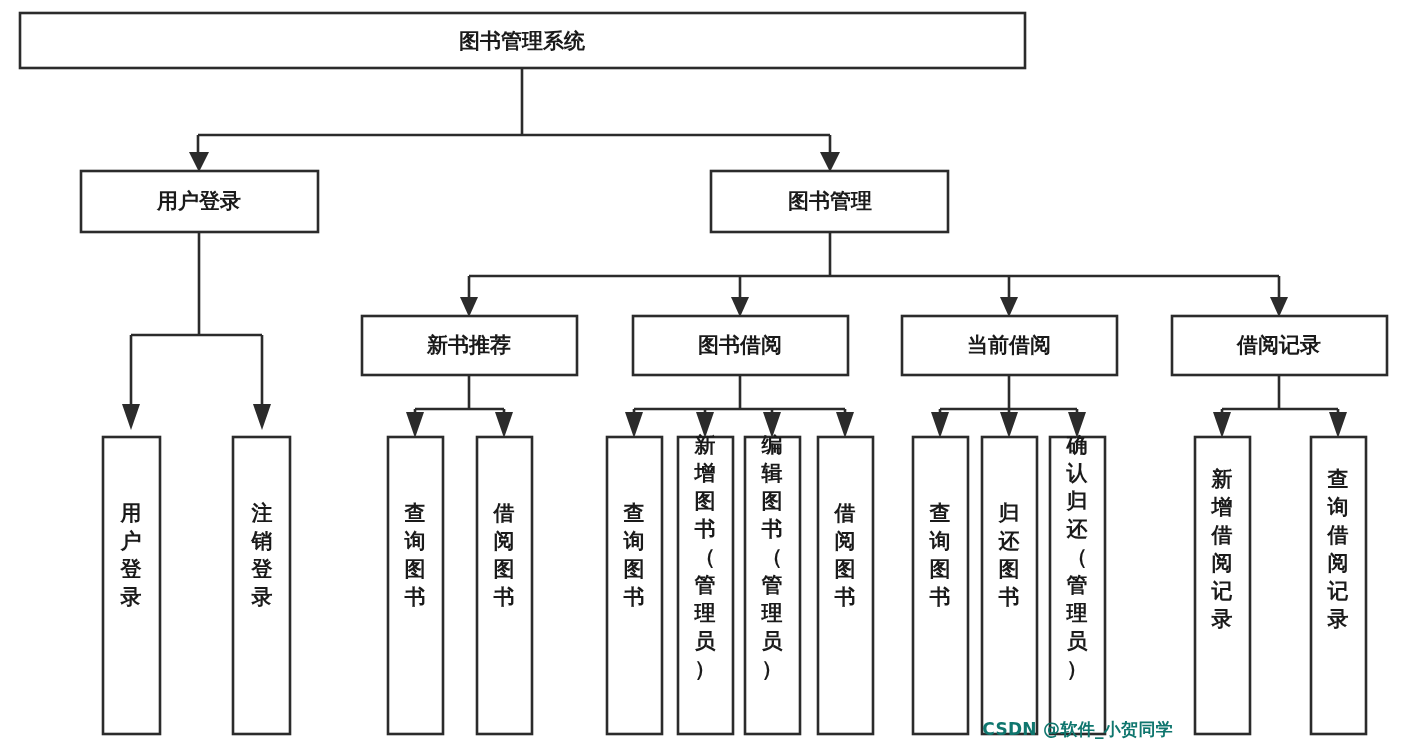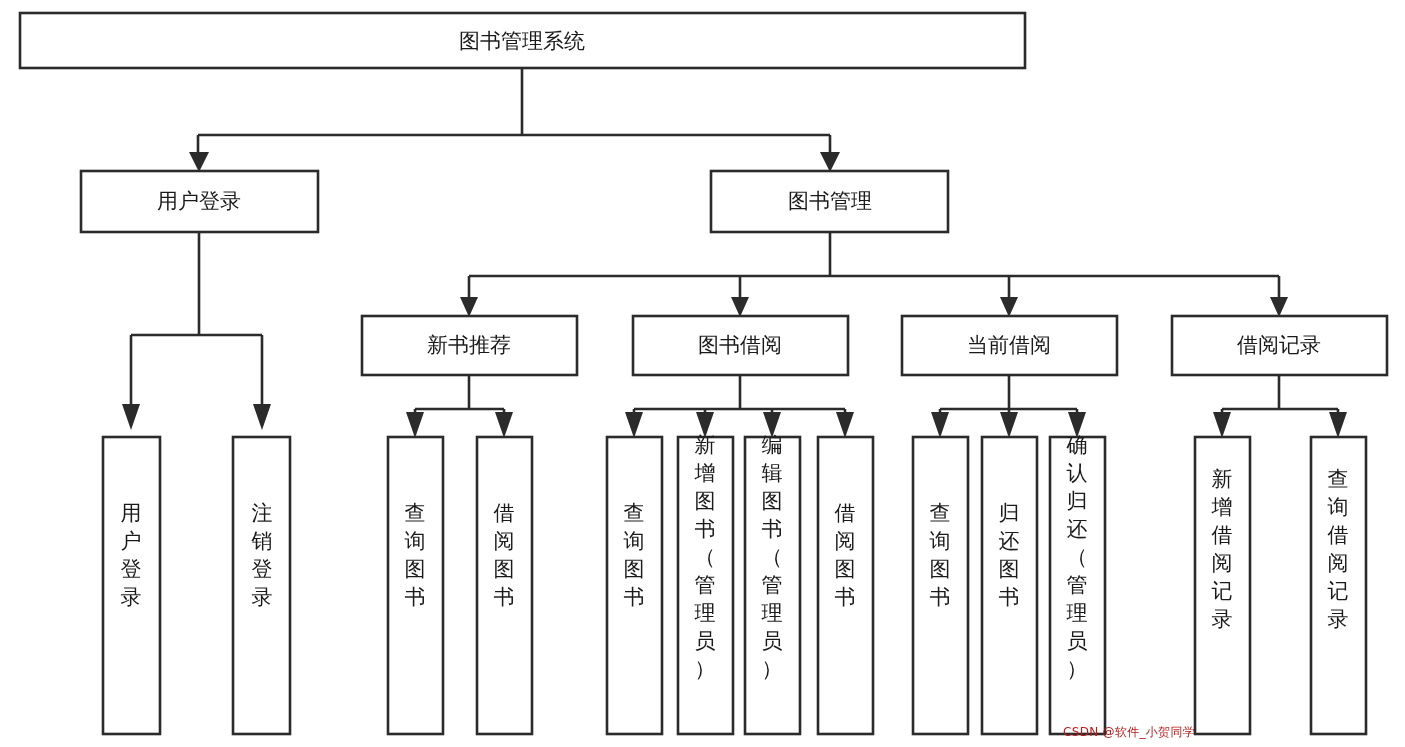--- a/index.html
+++ b/index.html
@@ -11,20 +11,21 @@
     width: 1405px;
     height: 747px;
     font-family: "DejaVu Sans", "Liberation Sans", sans-serif;
     overflow: hidden;
     position: relative;
   }
   #diagram-root {
     position: relative;
     width: 1199px;
     height: 747px;
+    font-weight: bold;
   }
   svg.flow {
     position: absolute;
     top: 0;
     left: 0;
     width: 1405px;
     height: 747px;
   }
   .nodebox {
     fill: #ffffff;
@@ -49,25 +50,25 @@
     dominant-baseline: middle;
   }
   .node-label-vert {
     fill: #1a1a1a;
     font-family: "DejaVu Sans", "Liberation Sans", sans-serif;
     font-size: 21px;
     text-anchor: middle;
   }
   .watermark-text {
     position: absolute;
-    right: 4px;
+    right: 26px;
     bottom: 6px;
     font-family: "DejaVu Sans", "Liberation Sans", sans-serif;
-    font-size: 12px;
-    color: #b91c1c;
+    font-size: 17px;
+    color: #0f766e;
     white-space: nowrap;
     letter-spacing: 0.3px;
   }
 </style>
 </head>
 <body>
 
 <div id="diagram-root">
 
   <svg class="flow" viewBox="0 0 1405 747" xmlns="http://www.w3.org/2000/svg">

